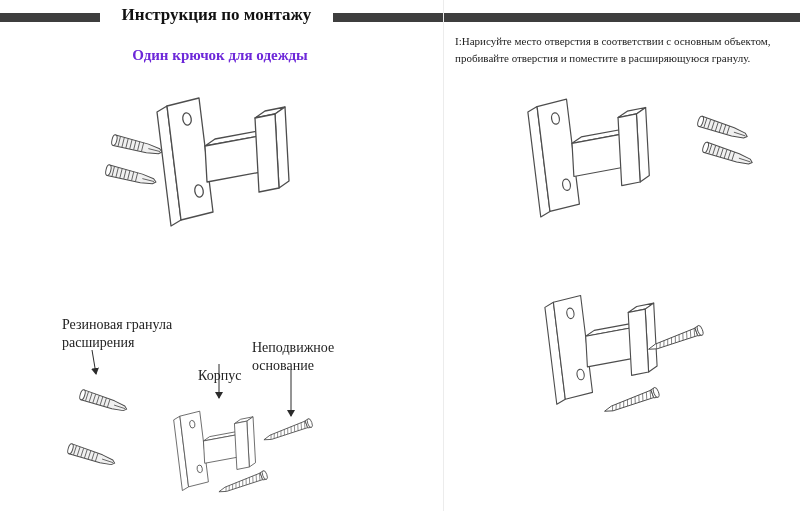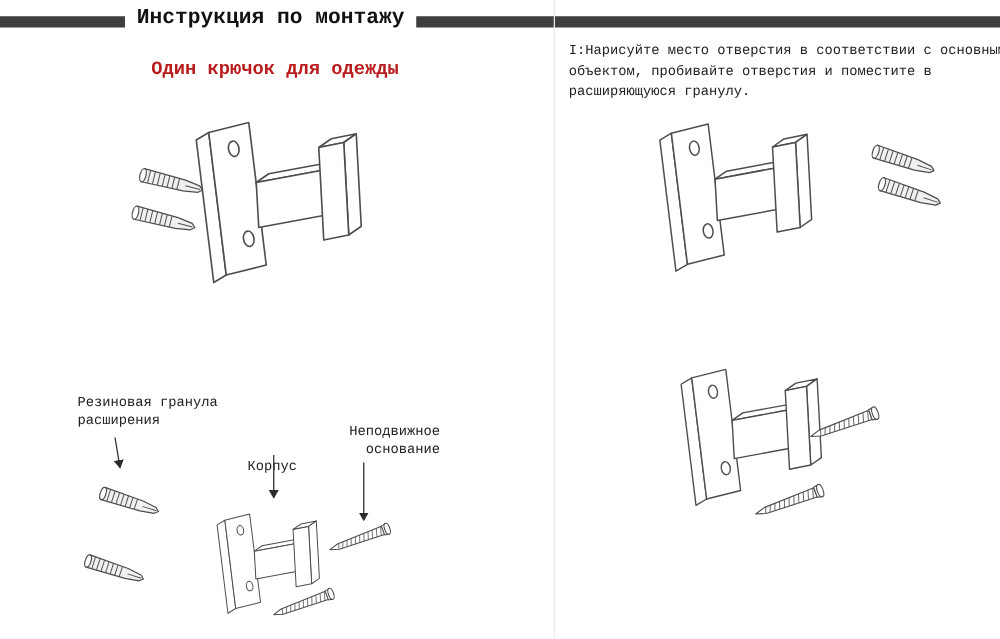--- a/index.html
+++ b/index.html
@@ -1,29 +1,29 @@
 <!DOCTYPE html>
 <html><head>
 <meta charset="utf-8">
 <style>
   html,body{margin:0;padding:0;background:#ffffff;}
   #page{position:relative;width:800px;height:511px;background:#ffffff;
-        font-family:Liberation Mono, monospace;overflow:hidden;color:#1a1a1a;}
+        font-family:Liberation Serif, serif;overflow:hidden;color:#1a1a1a;}
   .bar{position:absolute;height:9px;background:#3e3e3e;}
   #title{position:absolute;left:100px;top:5px;width:233px;text-align:center;
          font-size:17px;font-weight:bold;color:#111;}
   #subtitle{position:absolute;left:75px;top:47px;width:290px;text-align:center;
-            font-size:15px;font-weight:bold;color:#b91c1c;}
+            font-size:15px;font-weight:bold;color:#6d28d9;}
   .step-text{position:absolute;font-size:11px;line-height:1.5;color:#222;}
   #step1{left:455px;top:33px;width:350px;}
   #step2{left:455px;top:231px;width:320px;}
-  .part-label{position:absolute;font-size:11px;line-height:1.3;color:#222;}
+  .part-label{position:absolute;font-size:14px;line-height:1.3;color:#222;}
   #anchor-label{left:62px;top:316px;width:122px;}
   #body-label{left:198px;top:367px;}
-  #base-label{left:252px;top:339px;width:100px;text-align:right;}
+  #base-label{left:252px;top:339px;width:100px;}
   .divider{position:absolute;left:443px;top:0;width:1px;height:511px;background:#ececec;}
   svg.illu{position:absolute;overflow:visible;}
   #defs-svg{position:absolute;width:0;height:0;}
 </style>
 </head>
 <body>
 
 <div id="page">
 
   <svg id="defs-svg" xmlns="http://www.w3.org/2000/svg">

